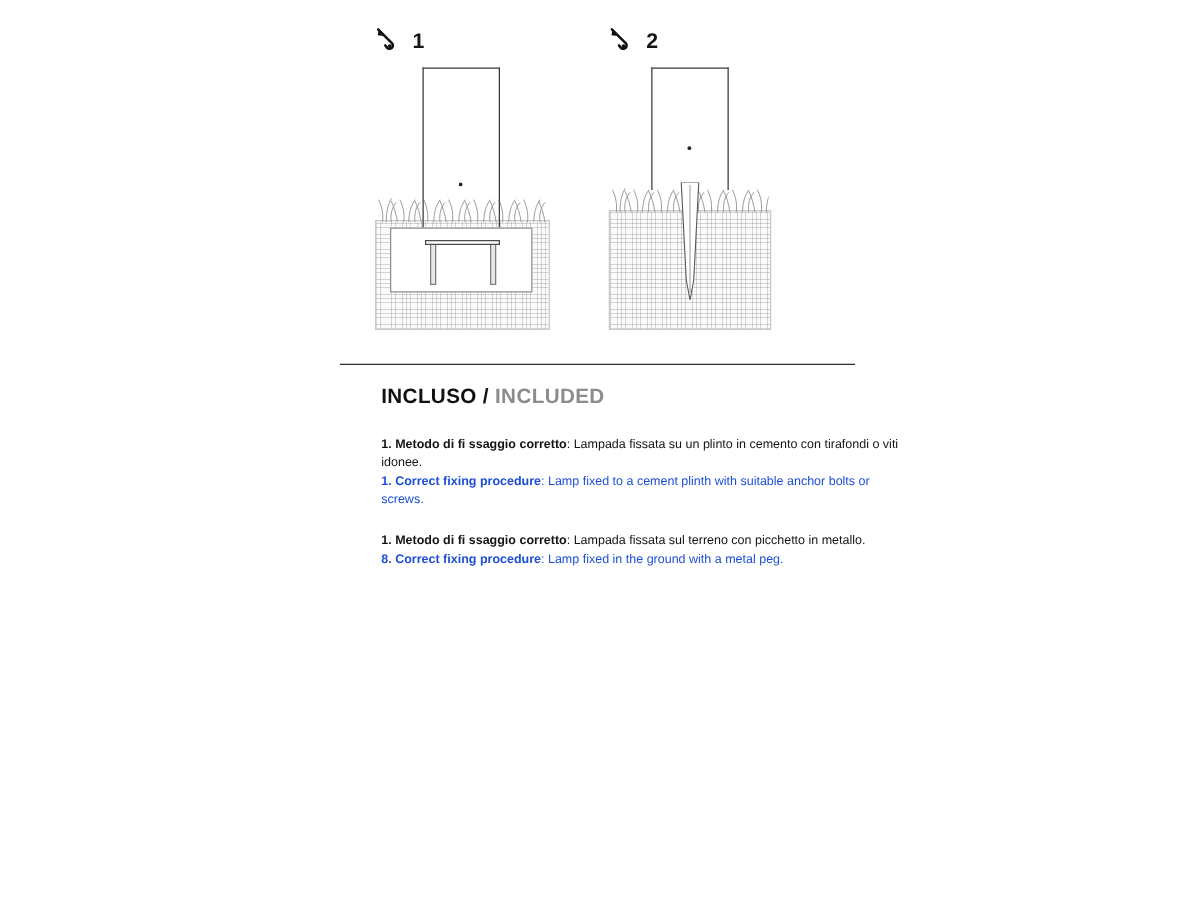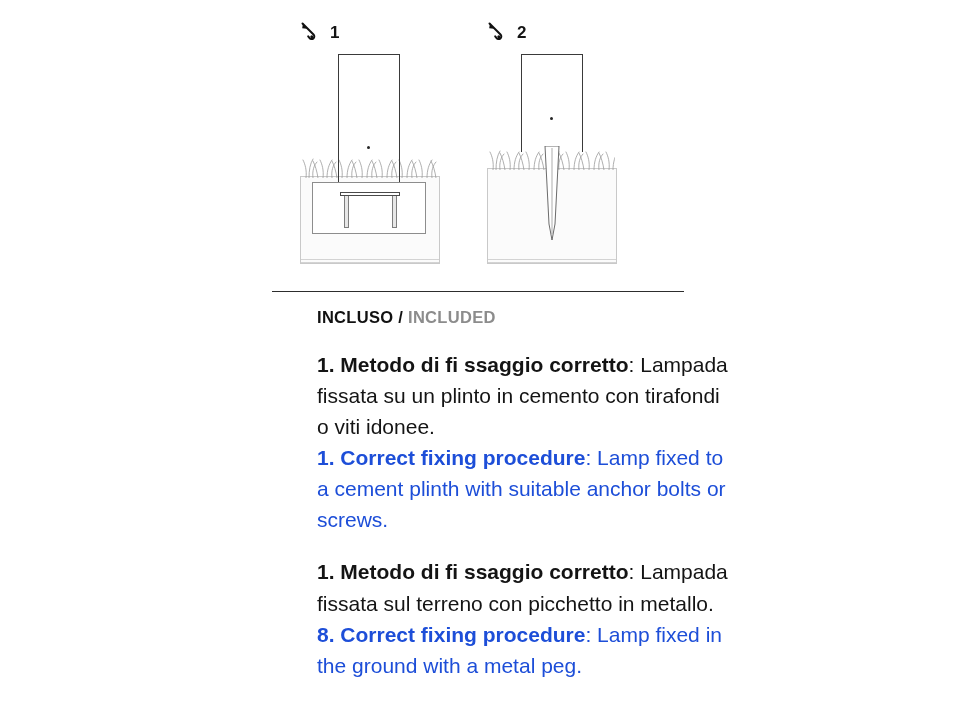--- a/index.html
+++ b/index.html
@@ -152,39 +152,39 @@
     left: 272px;
     top: 291px;
     width: 412px;
     height: 1px;
     background: #2d2d2d;
   }
 
   
   .content {
     position: absolute;
-    left: 317px;
+    left: 305px;
     top: 308px;
     width: 420px;
   }
 
   .heading {
     font-size: 16.5px;
     font-weight: 700;
     letter-spacing: 0.3px;
     margin-bottom: 22px;
     color: #111111;
   }
   .heading .en {
     color: #8c8c8c;
     font-weight: 700;
   }
 
   .para {
-    font-size: 21px;
+    font-size: 10px;
     line-height: 1.48;
     margin-bottom: 18px;
   }
   .para .it { color: #141414; }
   .para .en { color: #1d4ed8; }
   .para b { font-weight: 700; }
 
   .note {
     font-size: 14.5px;
     line-height: 1.44;

